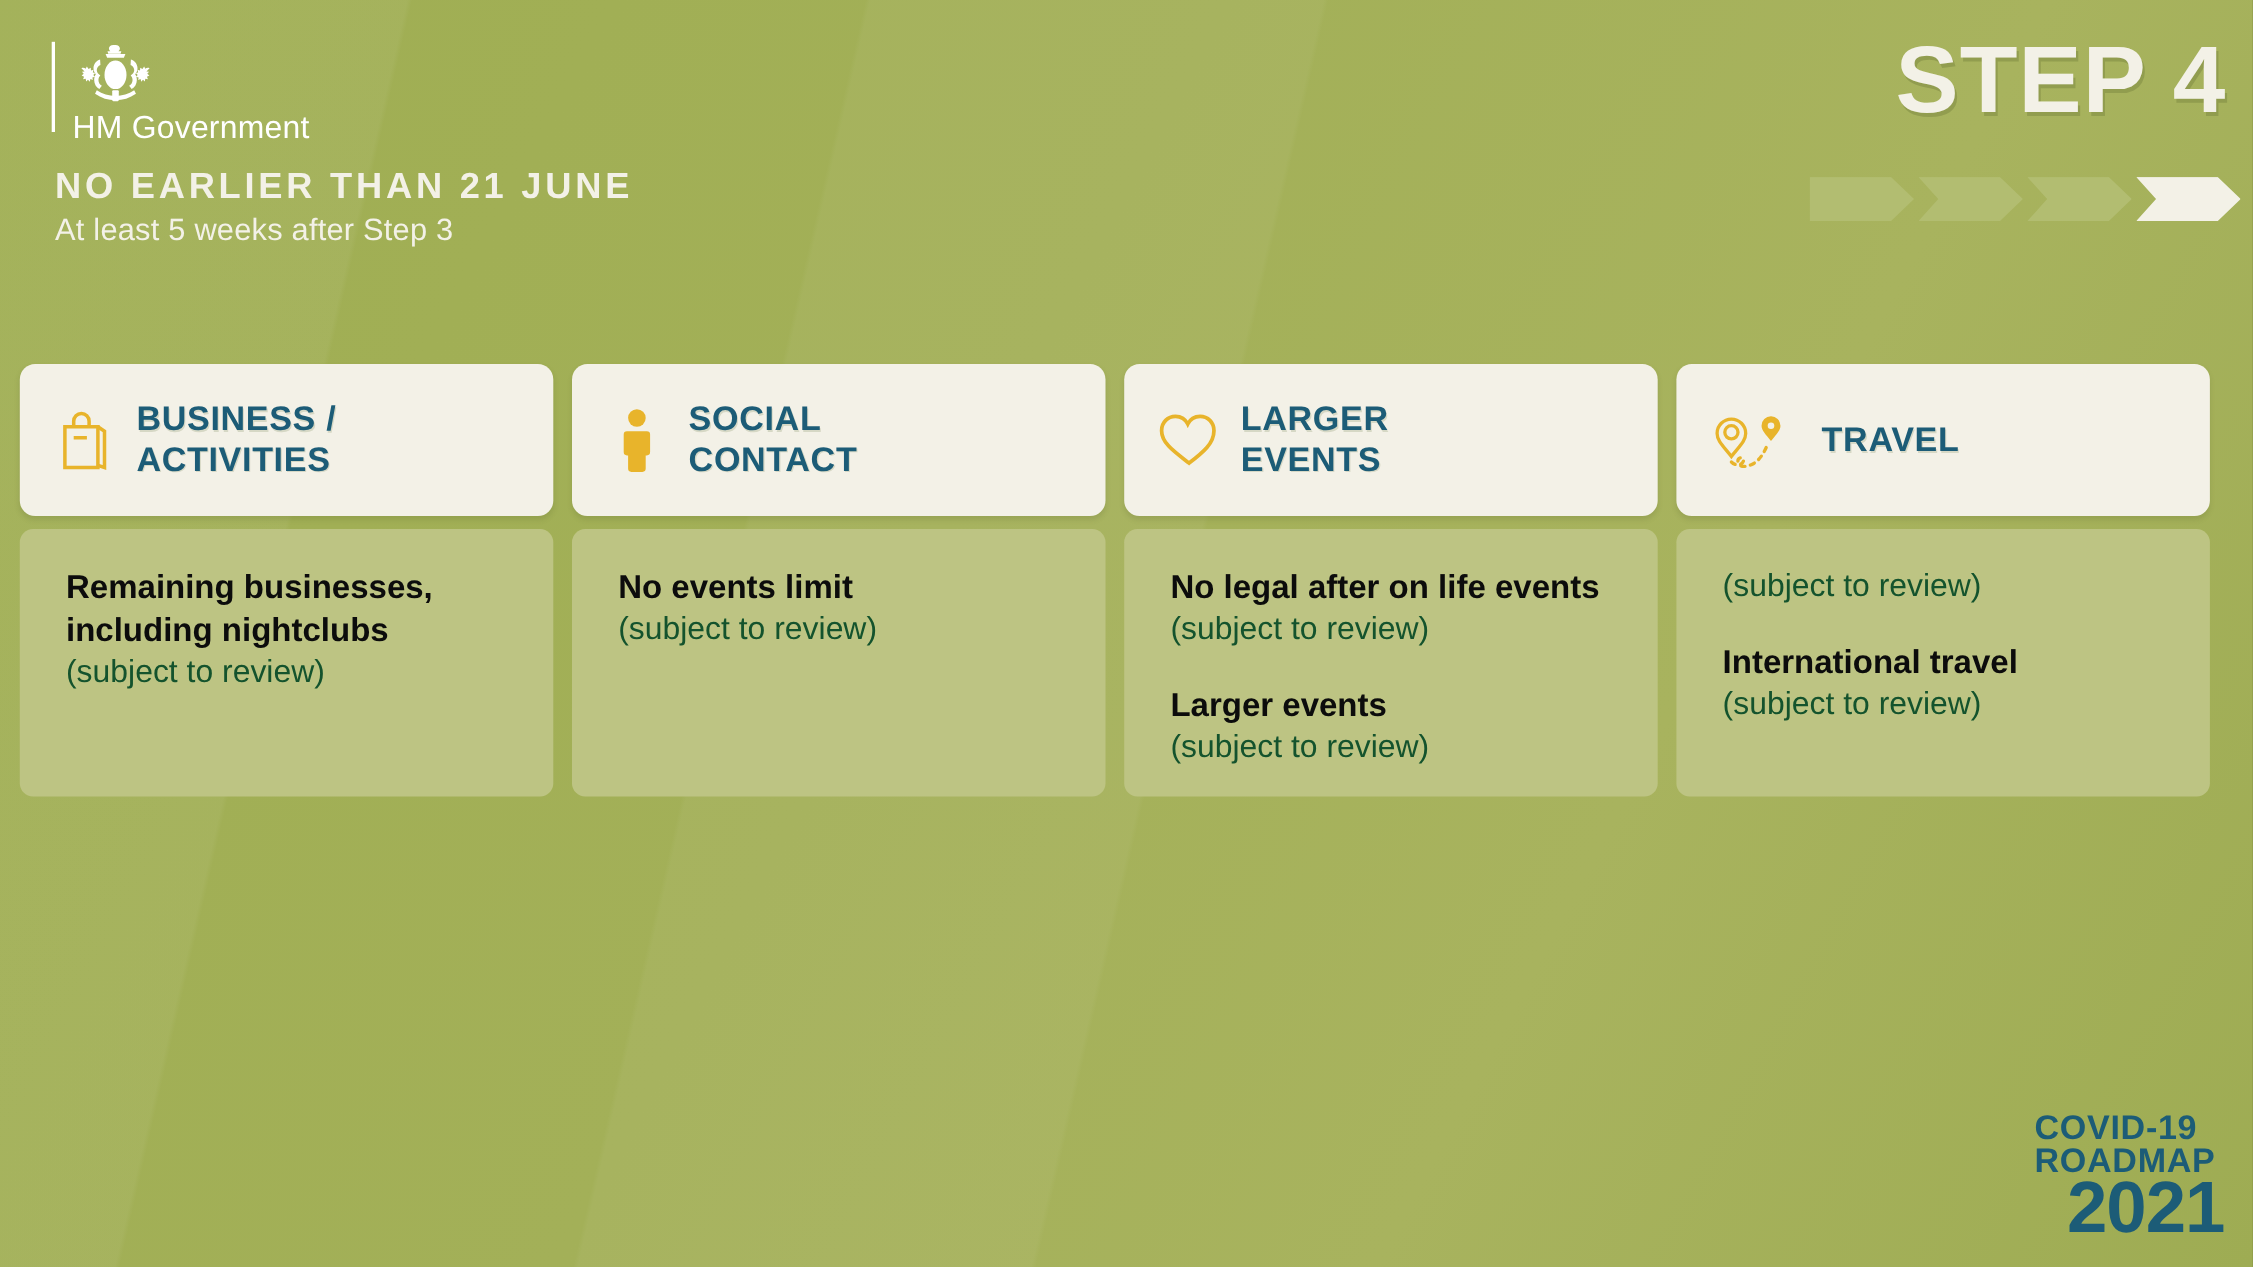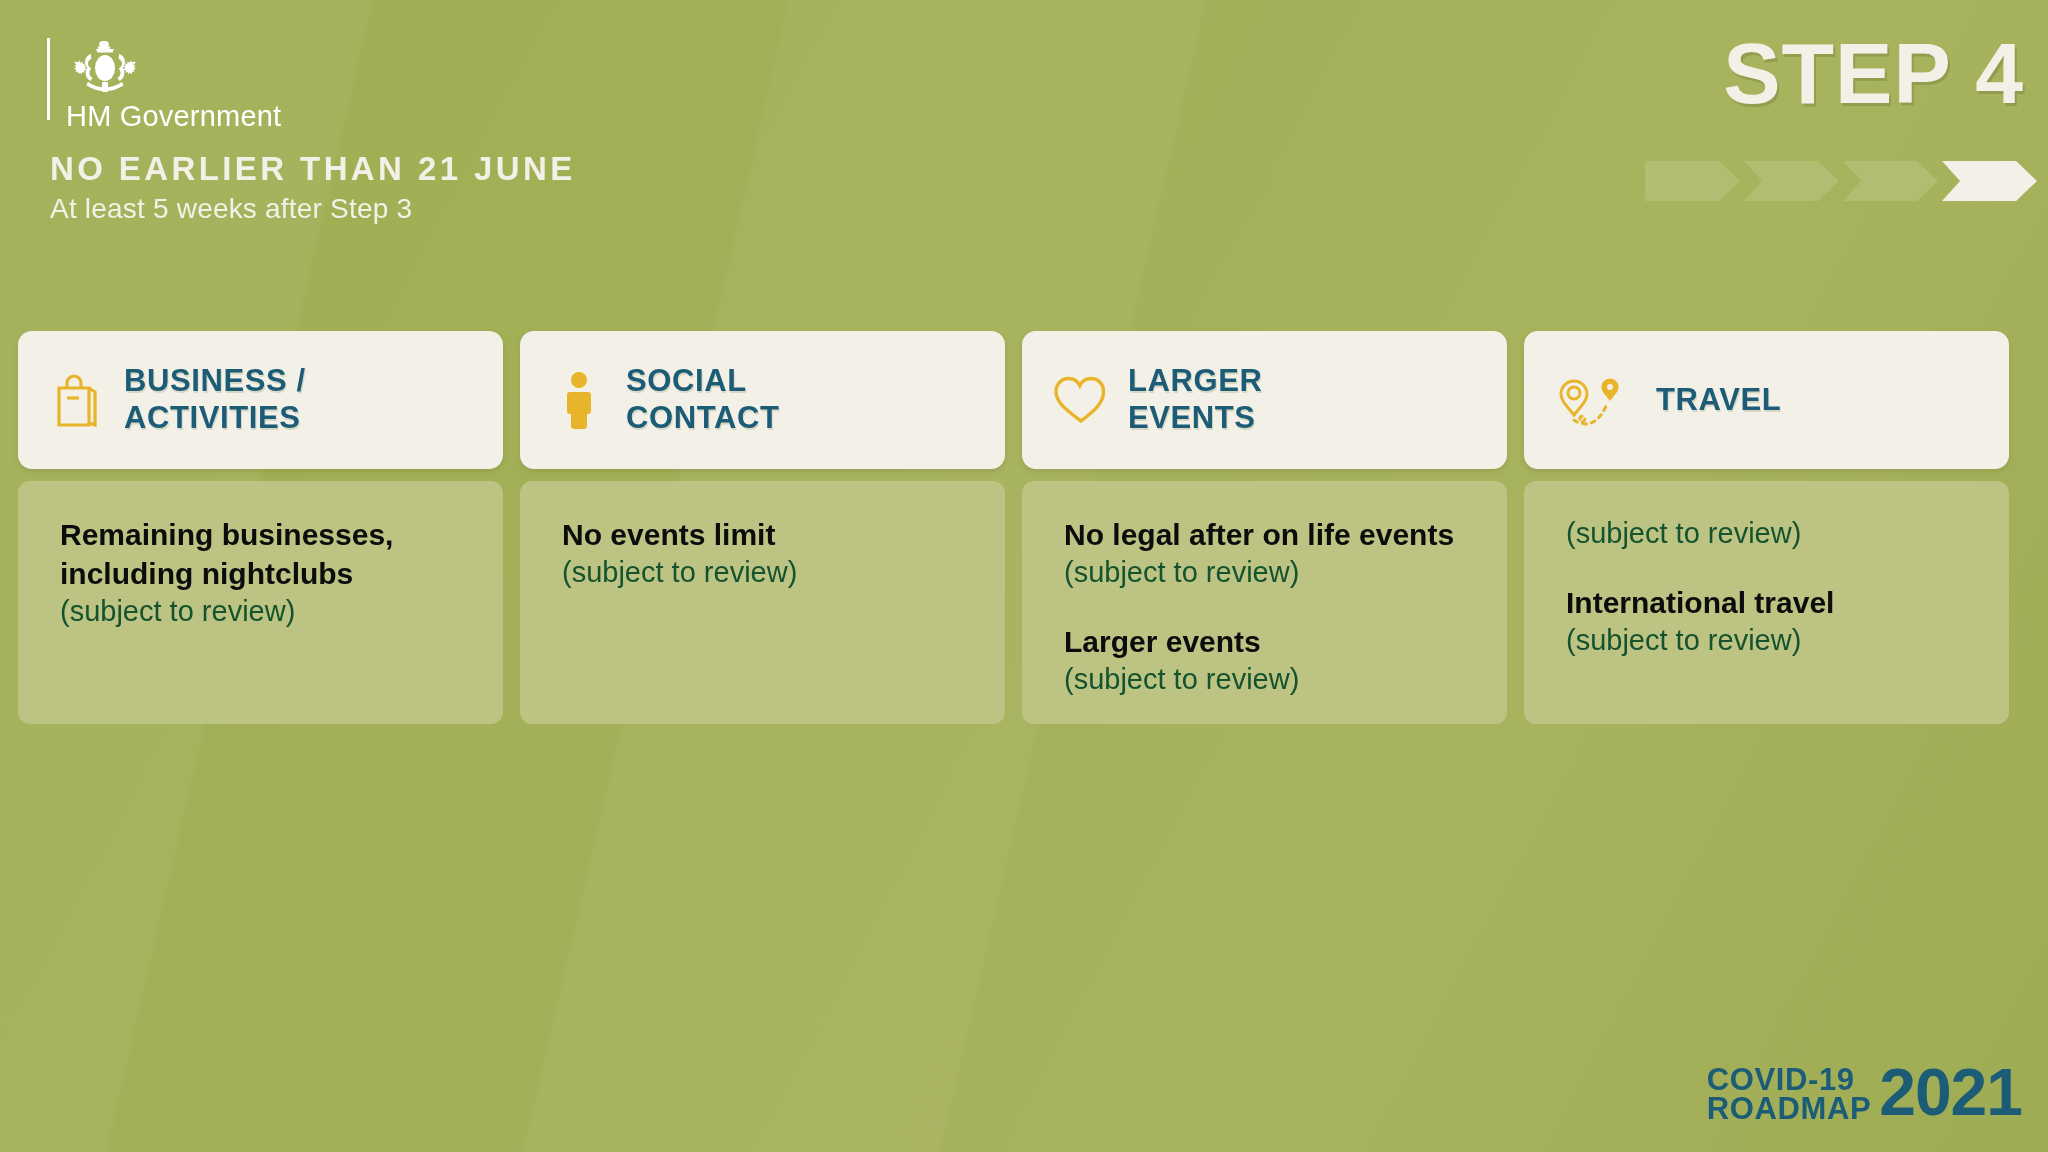--- a/index.html
+++ b/index.html
@@ -163,22 +163,23 @@
     font-weight: 400;
     line-height: 1.30;
   }
 
   
   .roadmap-logo {
     position: absolute;
     right: 26px;
     bottom: 28px;
     display: flex;
-    align-items: flex-start;
+    align-items: flex-end;
     color: #1c5c77;
+    flex-direction: column;
   }
   .rl-stack {
     display: flex;
     flex-direction: column;
     align-items: flex-start;
     line-height: 0.96;
     margin-right: 8px;
   }
   .rl-covid, .rl-road {
     font-size: 31px;

